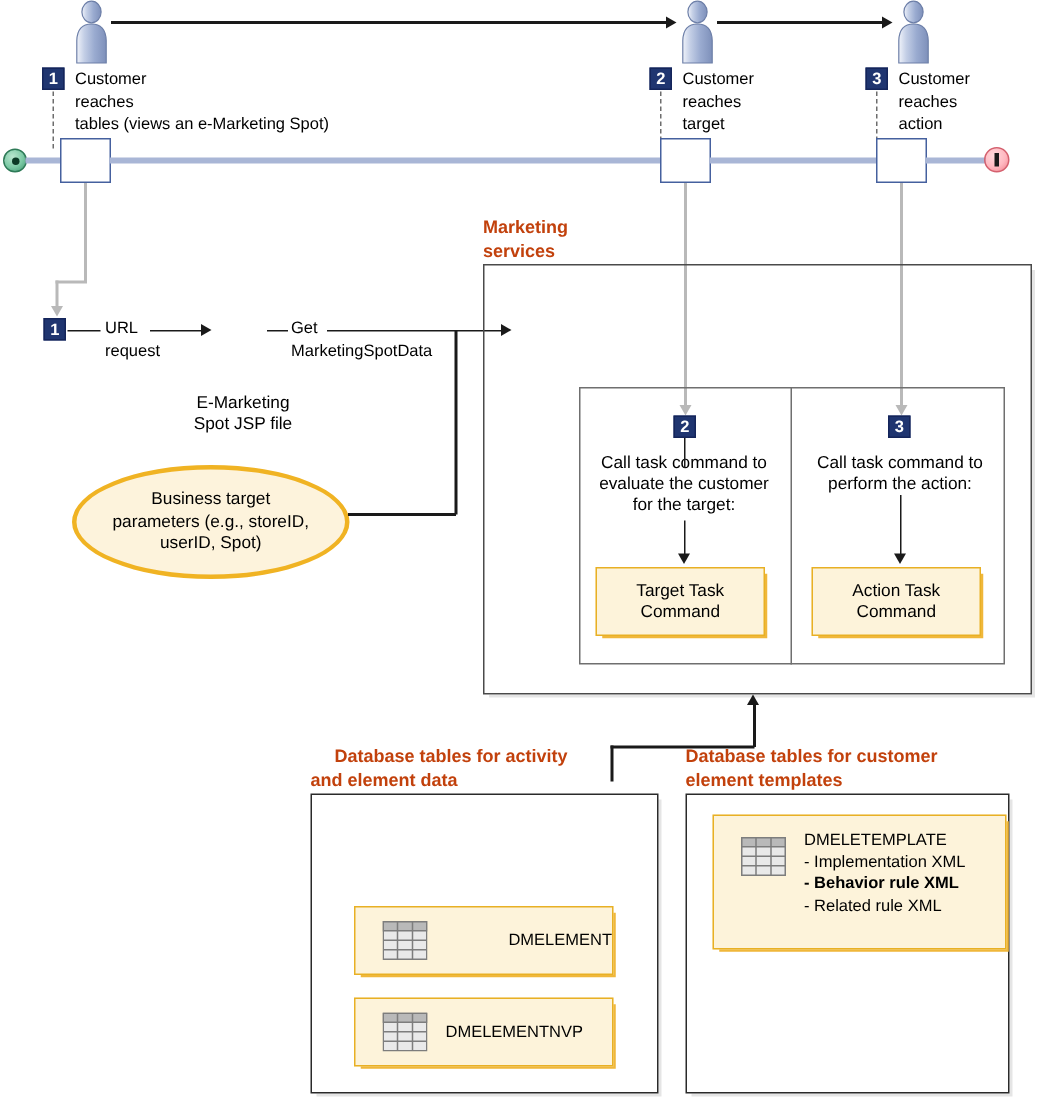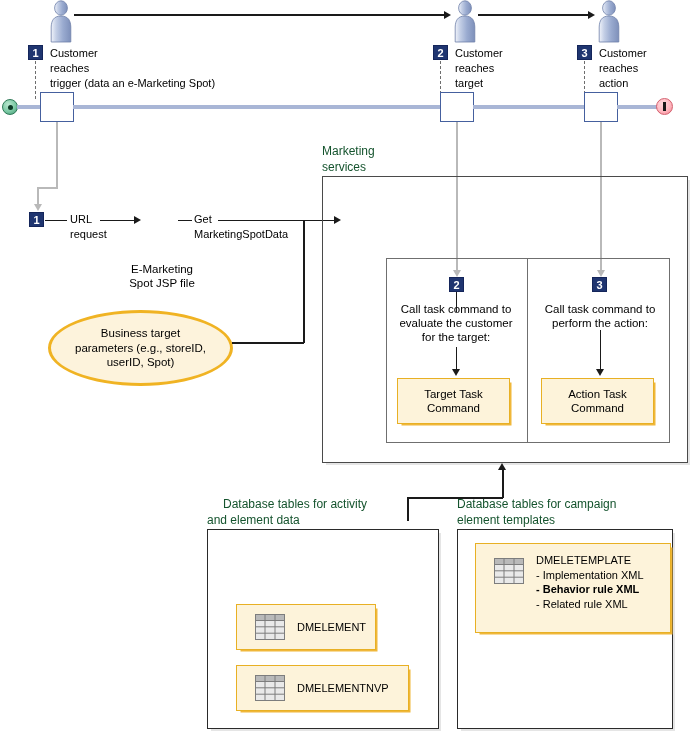--- a/index.html
+++ b/index.html
@@ -22,21 +22,21 @@
     color:#ffffff;
     font-size:11px;
     font-weight:bold;
     line-height:15px;
     text-align:center;
     box-sizing:border-box;
   }
 
   
   .lbl { font-size:11px; line-height:14.5px; color:#000; white-space:pre; }
-  .lbl-bold { font-size:12px; line-height:15px; font-weight:normal; color:#14532d; white-space:pre; }
+  .lbl-bold { font-size:12px; line-height:15px; font-weight:bold; color:#c2410c; white-space:pre; }
   .lbl-c { font-size:11.5px; line-height:14.5px; color:#000; text-align:center; }
 
   
   .life-box {
     width:34px; height:30px;
     background:#ffffff;
     border:1.5px solid #45609e;
     box-sizing:border-box;
   }
 
@@ -182,21 +182,21 @@
 
   <div class="abs hline-black" style="left:74px; top:14px; width:371px;"></div>
   <div class="abs arrow-r" style="left:444px; top:10.5px;"></div>
 
   <div class="abs hline-black" style="left:478px; top:14px; width:111px;"></div>
   <div class="abs arrow-r" style="left:588px; top:10.5px;"></div>
 
   <div class="abs step-marker" style="left:28px; top:45px;">1</div>
   <div class="abs lbl" style="left:50px; top:46px;">Customer</div>
   <div class="abs lbl" style="left:50px; top:61px;">reaches</div>
-  <div class="abs lbl" style="left:50px; top:76px;">trigger (data an e-Marketing Spot)</div>
+  <div class="abs lbl" style="left:50px; top:76px;">tables (views an e-Marketing Spot)</div>
   <div class="abs vline-dash" style="left:35px; top:61px; height:38px;"></div>
 
   <div class="abs step-marker" style="left:433px; top:45px;">2</div>
   <div class="abs lbl" style="left:455px; top:46px;">Customer</div>
   <div class="abs lbl" style="left:455px; top:61px;">reaches</div>
   <div class="abs lbl" style="left:455px; top:76px;">target</div>
   <div class="abs vline-dash" style="left:440px; top:61px; height:38px;"></div>
 
   <div class="abs step-marker" style="left:577px; top:45px;">3</div>
   <div class="abs lbl" style="left:599px; top:46px;">Customer</div>
@@ -295,21 +295,21 @@
   <div class="abs vline-black" style="left:502px; top:470px; height:28px;"></div>
   <div class="abs arrow-u" style="left:498px; top:463px;"></div>
   <div class="abs hline-black" style="left:407px; top:497px; width:96px;"></div>
   <div class="abs vline-black" style="left:407px; top:497px; height:24px;"></div>
 
   <div class="abs lbl-bold" style="left:223px; top:497px;">Database tables for activity</div>
   <div class="abs lbl-bold" style="left:207px; top:513px;">and element data</div>
   <div class="abs db-box" style="left:207px; top:529px; width:232px; height:200px;"></div>
 
 
-  <div class="abs ybox-left" style="left:236px; top:604px; width:140px; height:46px;">
+  <div class="abs ybox-left" style="left:236px; top:604px; width:173px; height:46px;justify-content:space-between;">
     <span class="tbl-ico">
       <svg viewBox="0 0 30 26" xmlns="http://www.w3.org/2000/svg">
         <rect x="0.5" y="0.5" width="29" height="25" fill="#e9e9e9" stroke="#7d7d7d"></rect>
         <rect x="0.5" y="0.5" width="29" height="6" fill="#b9b9b9" stroke="#7d7d7d"></rect>
         <line x1="10" y1="0.5" x2="10" y2="25.5" stroke="#7d7d7d"></line>
         <line x1="20" y1="0.5" x2="20" y2="25.5" stroke="#7d7d7d"></line>
         <line x1="0.5" y1="12.8" x2="29.5" y2="12.8" stroke="#7d7d7d"></line>
         <line x1="0.5" y1="19.2" x2="29.5" y2="19.2" stroke="#7d7d7d"></line>
       </svg>
     </span>
@@ -323,21 +323,21 @@
         <rect x="0.5" y="0.5" width="29" height="6" fill="#b9b9b9" stroke="#7d7d7d"></rect>
         <line x1="10" y1="0.5" x2="10" y2="25.5" stroke="#7d7d7d"></line>
         <line x1="20" y1="0.5" x2="20" y2="25.5" stroke="#7d7d7d"></line>
         <line x1="0.5" y1="12.8" x2="29.5" y2="12.8" stroke="#7d7d7d"></line>
         <line x1="0.5" y1="19.2" x2="29.5" y2="19.2" stroke="#7d7d7d"></line>
       </svg>
     </span>
     <span class="lbl tbl-txt">DMELEMENTNVP</span>
   </div>
 
-  <div class="abs lbl-bold" style="left:457px; top:497px;">Database tables for campaign</div>
+  <div class="abs lbl-bold" style="left:457px; top:497px;">Database tables for customer</div>
   <div class="abs lbl-bold" style="left:457px; top:513px;">element templates</div>
   <div class="abs db-box" style="left:457px; top:529px; width:216px; height:200px;"></div>
 
   <div class="abs ybox-left" style="left:475px; top:543px; width:196px; height:90px;">
     <span class="tbl-ico" style="align-self:flex-start; margin-top:14px;">
       <svg viewBox="0 0 30 26" xmlns="http://www.w3.org/2000/svg">
         <rect x="0.5" y="0.5" width="29" height="25" fill="#e9e9e9" stroke="#7d7d7d"></rect>
         <rect x="0.5" y="0.5" width="29" height="6" fill="#b9b9b9" stroke="#7d7d7d"></rect>
         <line x1="10" y1="0.5" x2="10" y2="25.5" stroke="#7d7d7d"></line>
         <line x1="20" y1="0.5" x2="20" y2="25.5" stroke="#7d7d7d"></line>

